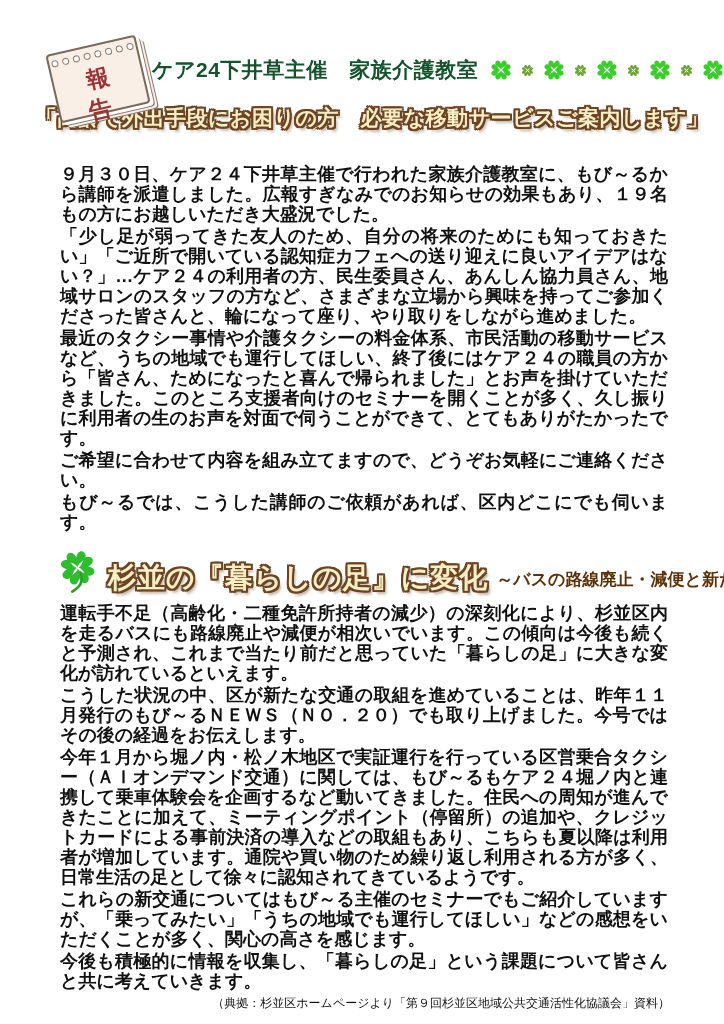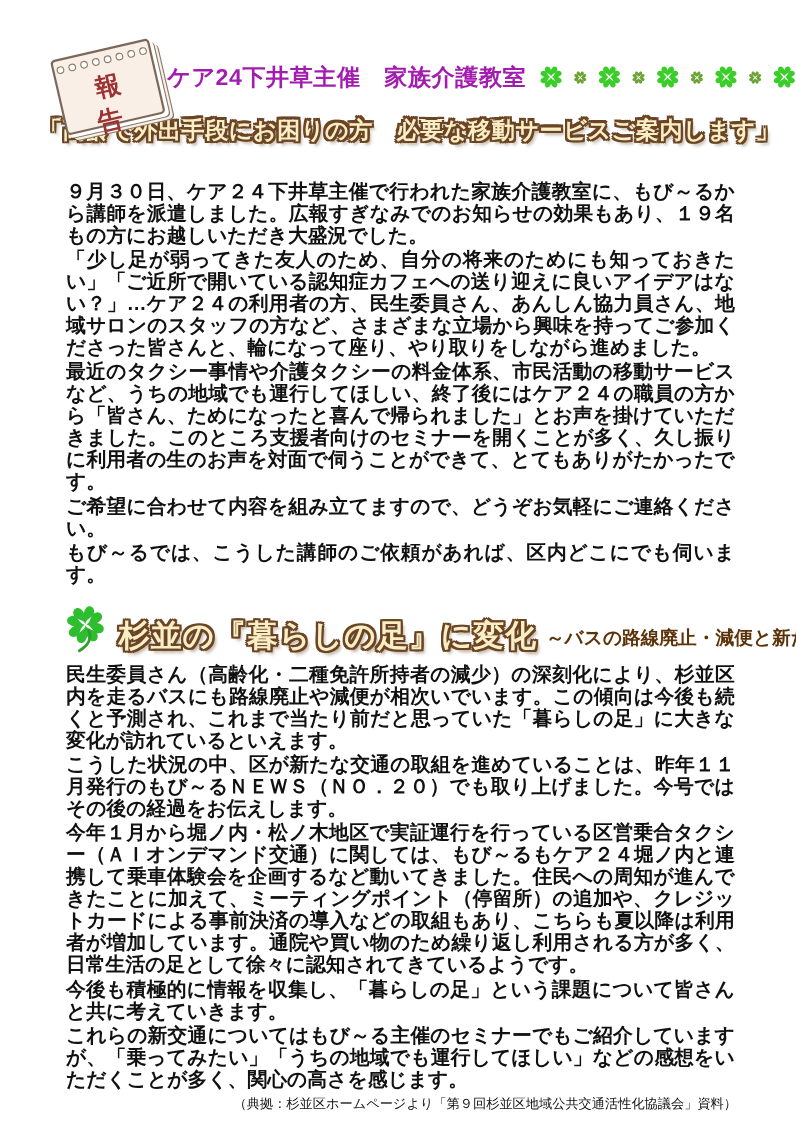--- a/index.html
+++ b/index.html
@@ -18,21 +18,21 @@
     box-shadow:3px 3px 0 #ffffff, 4px 4px 0 #8a7a6a, 6px 6px 0 #f9efe6, 7px 7px 0 #8a7a6a;
     z-index:3;
   }
   .badge-holes { display:flex; gap:4px; justify-content:center; margin-top:5px; }
   .badge-holes i { width:5px; height:5px; border-radius:50%; border:1.5px solid #8a7a6a; background:#fff; }
   .badge-label {
     text-align:center; font-size:23px; font-weight:bold; color:#9b3333;
     letter-spacing:9px; text-indent:9px; margin-top:5px;
   }
   .title-row { position:absolute; left:152px; top:56px; display:flex; align-items:center; gap:10px; white-space:nowrap; }
-  .main-title { font-size:21px; font-weight:bold; color:#a21caf; letter-spacing:0.5px; }
+  .main-title { font-size:21px; font-weight:bold; color:#14532d; letter-spacing:0.5px; }
   .clover-row { display:flex; align-items:center; gap:6px; }
   .subtitle {
     position:absolute; top:104px; left:0; width:100%; text-align:center;
     font-size:21px; font-weight:bold; letter-spacing:0.5px; transform:translateX(10px);
     white-space:nowrap;
   }
   .outlined {
     color:#f9eec6;
     text-shadow:
       -2px -2px 0 #6b4423, 2px -2px 0 #6b4423, -2px 2px 0 #6b4423, 2px 2px 0 #6b4423,
@@ -139,25 +139,25 @@
     <div class="sec2-head">
       <svg class="sec2-clover" width="44" height="48" viewBox="0 0 100 110">
         <use href="#clover-leaves" fill="#2ebd2e"></use>
         <path d="M55 62 C60 80 50 94 30 102" stroke="#2f9e2f" stroke-width="6" fill="none" stroke-linecap="round"></path>
       </svg>
       <span class="sec2-title outlined">杉並の『暮らしの足』に変化</span>
       <span class="sec2-sub">～バスの路線廃止・減便と新たな交通</span>
     </div>
 
     <div class="bodytext" id="sec2-body">
-        <p>民生委員さん（高齢化・二種免許所持者の減少）の深刻化により、杉並区内を走るバスにも路線廃止や減便が相次いでいます。この傾向は今後も続くと予測され、これまで当たり前だと思っていた「暮らしの足」に大きな変化が訪れているといえます。</p>
+        <p>運転手不足（高齢化・二種免許所持者の減少）の深刻化により、杉並区内を走るバスにも路線廃止や減便が相次いでいます。この傾向は今後も続くと予測され、これまで当たり前だと思っていた「暮らしの足」に大きな変化が訪れているといえます。</p>
         <p>こうした状況の中、区が新たな交通の取組を進めていることは、昨年１１月発行のもび～るＮＥＷＳ（ＮＯ．２０）でも取り上げました。今号ではその後の経過をお伝えします。</p>
         <p>今年１月から堀ノ内・松ノ木地区で実証運行を行っている区営乗合タクシー（ＡＩオンデマンド交通）に関しては、もび～るもケア２４堀ノ内と連携して乗車体験会を企画するなど動いてきました。住民への周知が進んできたことに加えて、ミーティングポイント（停留所）の追加や、クレジットカードによる事前決済の導入などの取組もあり、こちらも夏以降は利用者が増加しています。通院や買い物のため繰り返し利用される方が多く、日常生活の足として徐々に認知されてきているようです。</p>
+        <p>これらの新交通についてはもび～る主催のセミナーでもご紹介していますが、「乗ってみたい」「うちの地域でも運行してほしい」などの感想をいただくことが多く、関心の高さを感じます。</p>
         <p>今後も積極的に情報を収集し、「暮らしの足」という課題について皆さんと共に考えていきます。</p>
-        <p>これらの新交通についてはもび～る主催のセミナーでもご紹介していますが、「乗ってみたい」「うちの地域でも運行してほしい」などの感想をいただくことが多く、関心の高さを感じます。</p>
       </div>
     <p class="source-line">（典拠：杉並区ホームページより「第９回杉並区地域公共交通活性化協議会」資料）</p>
 
     <div class="footer-box">
       <div class="footer-title">杉並区外出支援相談センター　もび～る</div>
 
     </div>
   </div>
 </div>
 

